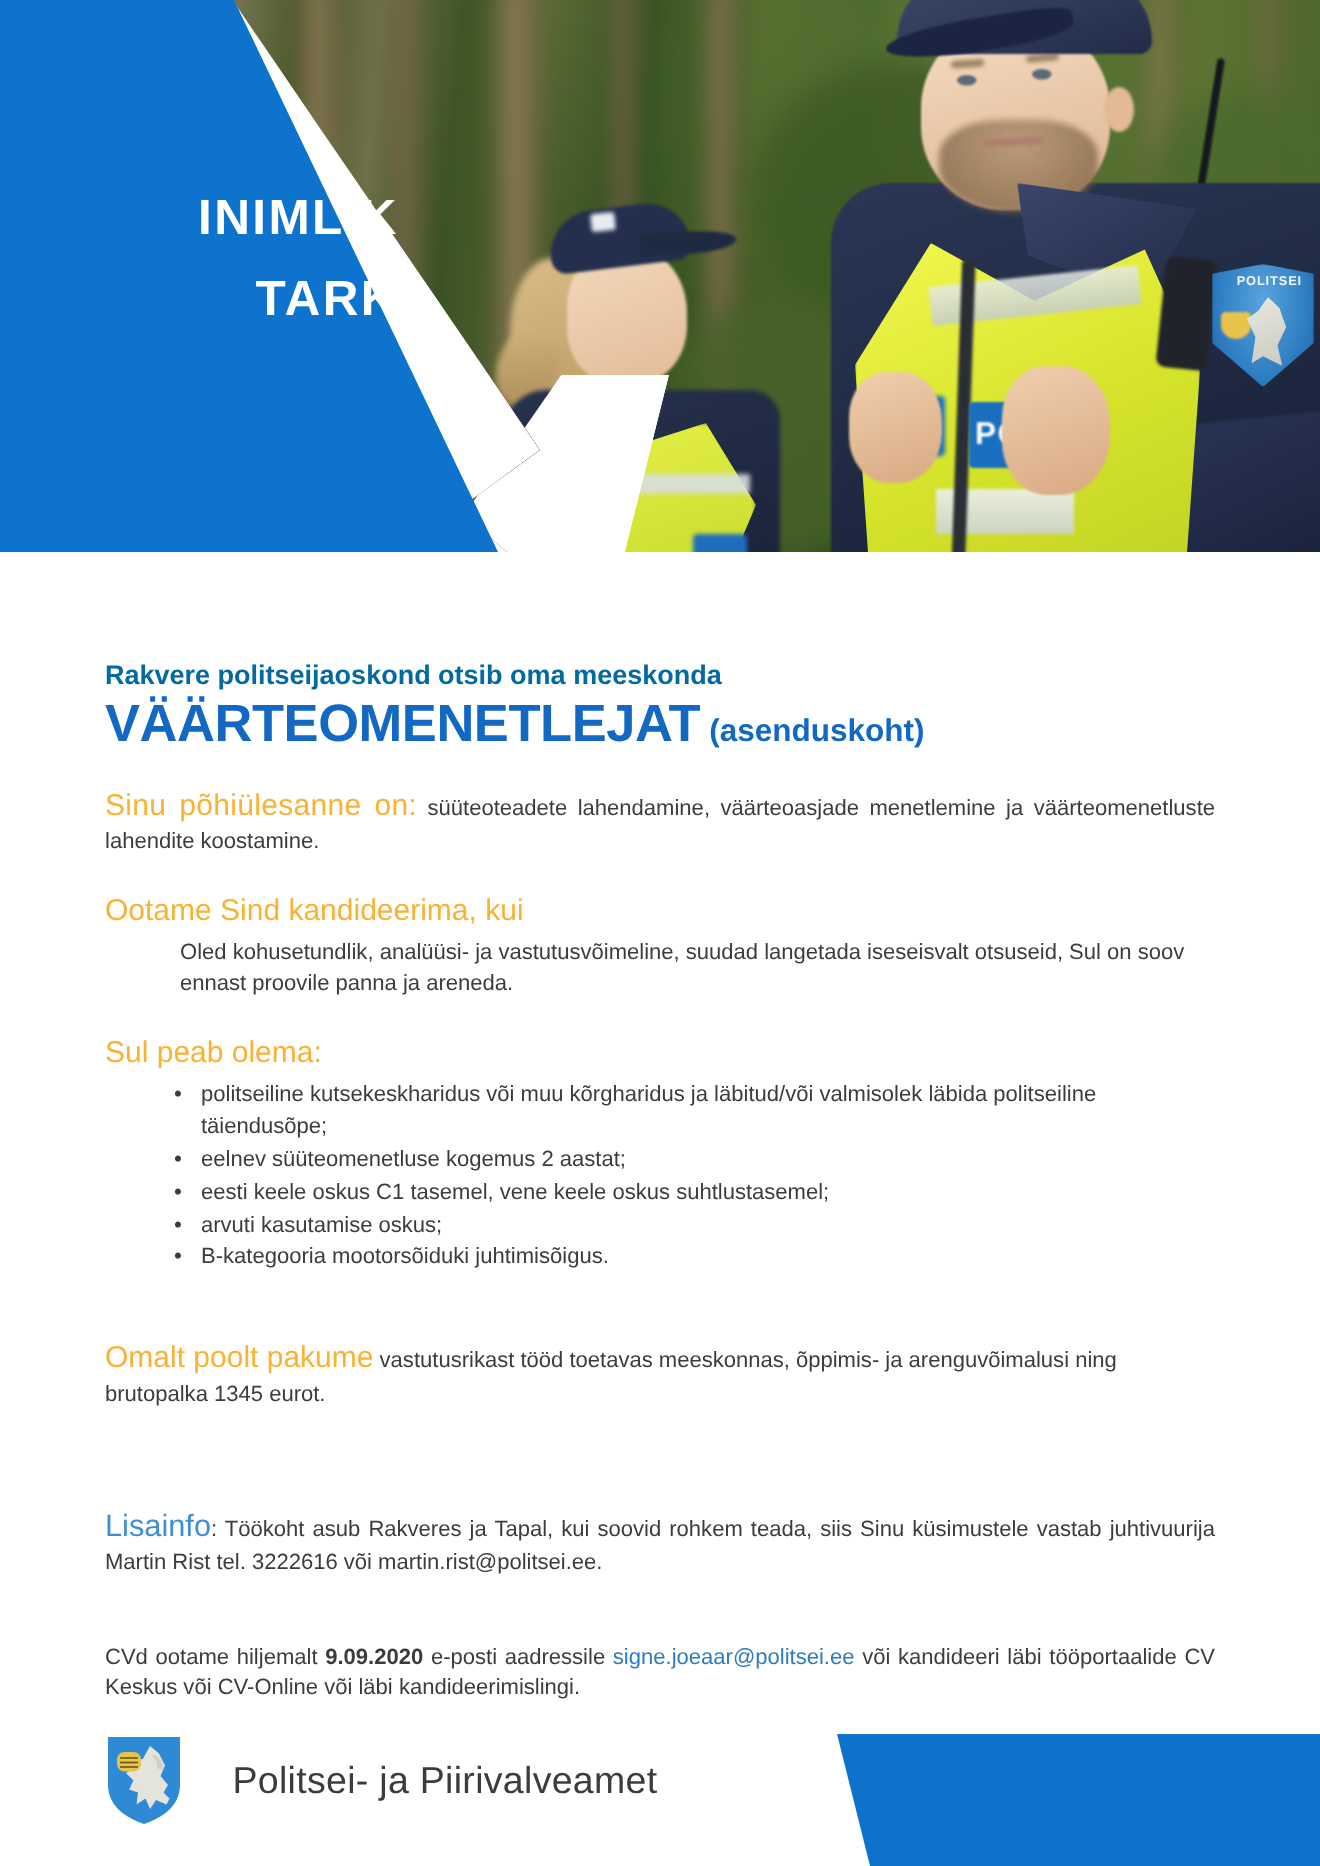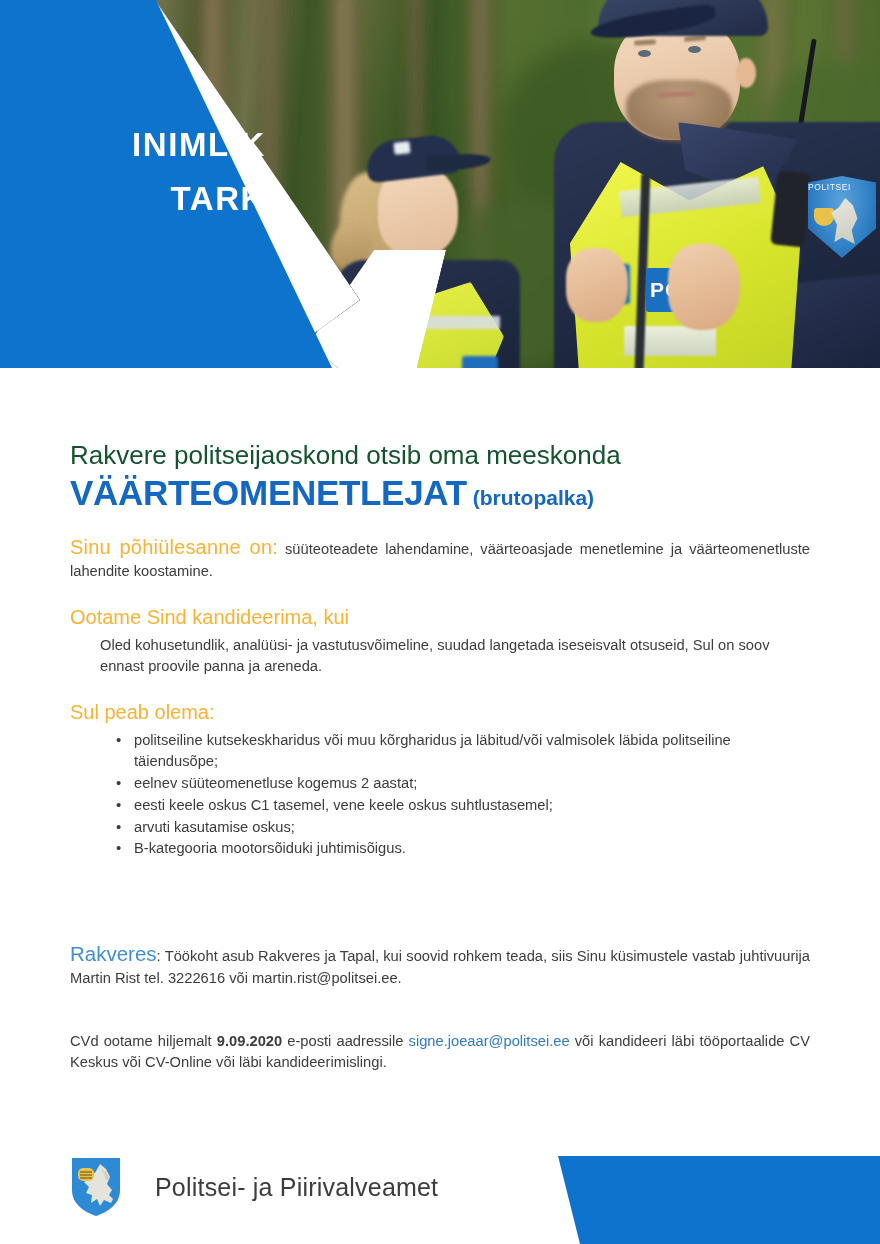--- a/index.html
+++ b/index.html
@@ -220,21 +220,21 @@
     background: #20242a; border-radius: 6px; filter: blur(1px); transform: rotate(6deg);
   }
   .om-patch {
     position: absolute; left: 248px; top: 180px; width: 68px; height: 82px;
     background: radial-gradient(ellipse at 50% 30%, #5aa3dd, #2f7fc4 60%, #1f5f9e);
     clip-path: polygon(50% 0, 100% 8%, 100% 64%, 50% 100%, 0 64%, 0 8%);
     filter: blur(0.6px);
   }
   .om-patch-txt {
     position: absolute; left: 248px; top: 186px; width: 60px;
-    text-align: left; color: #f2f7fc; font-size: 8.5px; font-weight: normal;
+    text-align: right; color: #f2f7fc; font-size: 8.5px; font-weight: bold;
     letter-spacing: .6px; filter: blur(0.4px);
   }
   .om-patch-lion {
     position: absolute; left: 268px; top: 202px; width: 32px; height: 46px;
     background: linear-gradient(160deg,#e9e9e2,#c9c9bd);
     clip-path: polygon(54% 0, 78% 16%, 92% 44%, 74% 70%, 84% 100%, 44% 86%, 20% 96%, 28% 58%, 10% 32%, 34% 20%);
     filter: blur(0.6px);
   }
   .om-patch-shield {
     position: absolute; left: 254px; top: 212px; width: 20px; height: 18px;
@@ -270,24 +270,24 @@
   }
   .slogan div { white-space: nowrap; }
 
   
   .content {
     position: absolute;
     left: 70px; top: 440px;
     width: 740px;
   }
   .kicker {
-    color: #14532d;
-    font-size: 26px;
+    color: #0369a1;
+    font-size: 18px;
     margin: 0 0 2px 0;
-    font-weight: normal;
+    font-weight: bold;
   }
   .title-line { margin: 0 0 20px 0; white-space: nowrap; }
   .title {
     color: #1268c3;
     font-size: 35px;
     font-weight: bold;
     letter-spacing: -0.3px;
   }
   .title-sub {
     color: #1268c3;
@@ -311,21 +311,21 @@
   }
   .block { margin-bottom: 24px; }
 
   .head-orange {
     color: #f9b233;
     font-size: 20px;
     margin: 0 0 6px 0;
     font-weight: normal;
   }
   .indent { margin-left: 30px; }
-  .indent .para { text-align: left; }
+  .indent .para { text-align: left; margin-left: 20px; }
 
   ul.reqs {
     margin: 2px 0 16px 0;
     padding-left: 55px;
     list-style: none;
   }
   ul.reqs li {
     font-size: 14.7px;
     line-height: 1.42;
     margin-bottom: 1px;
@@ -457,21 +457,21 @@
     <div>INIMLIK</div>
     <div>TARK</div>
   </div>
 </div>
 
 <div class="content">
 
   <p class="kicker">Rakvere politseijaoskond otsib oma meeskonda</p>
 
   <div class="title-line">
-    <span class="title">VÄÄRTEOMENETLEJAT</span><span class="title-sub">(brutopalka)</span>
+    <span class="title">VÄÄRTEOMENETLEJAT</span><span class="title-sub">(asenduskoht)</span>
   </div>
 
   <div class="block">
     <p class="para"><span class="lead-label">Sinu põhiülesanne on:</span><span> süüteoteadete lahendamine, väärteoasjade menetlemine ja väärteomenetluste lahendite koostamine.</span></p>
   </div>
 
   <div class="block">
     <p class="head-orange">Ootame Sind kandideerima, kui</p>
     <div class="indent">
       <p class="para">Oled kohusetundlik, analüüsi- ja vastutusvõimeline, suudad langetada iseseisvalt otsuseid, Sul on soov ennast proovile panna ja areneda.</p>
@@ -484,25 +484,28 @@
       <li>politseiline kutsekeskharidus või muu kõrgharidus ja läbitud/või valmisolek läbida politseiline täiendusõpe;</li>
       <li>eelnev süüteomenetluse kogemus 2 aastat;</li>
       <li>eesti keele oskus C1 tasemel, vene keele oskus suhtlustasemel;</li>
       <li>arvuti kasutamise oskus;</li>
       <li>B-kategooria mootorsõiduki juhtimisõigus.</li>
     </ul>
   </div>
 
   <div class="spacer-md"></div>
 
+  <div class="block offer">
+    <p class="para"><span class="offer-label">Omalt poolt pakume</span><span> vastutusrikast tööd toetavas meeskonnas, õppimis- ja arenguvõimalusi ning brutopalka 1345 eurot.</span></p>
+  </div>
 
   <div class="spacer-lg"></div>
 
   <div class="block">
-    <p class="para"><span class="lisainfo-label">Rakveres</span><span>:</span><span> Töökoht asub Rakveres ja Tapal, kui soovid rohkem teada, siis Sinu küsimustele vastab juhtivuurija Martin Rist tel. 3222616 või </span><span>martin.rist@politsei.ee</span><span>.</span></p>
+    <p class="para"><span class="lisainfo-label">Lisainfo</span><span>:</span><span> Töökoht asub Rakveres ja Tapal, kui soovid rohkem teada, siis Sinu küsimustele vastab juhtivuurija Martin Rist tel. 3222616 või </span><span>martin.rist@politsei.ee</span><span>.</span></p>
   </div>
 
   <div class="spacer-md"></div>
 
   <div class="block">
     <p class="para"><span>CVd   ootame hiljemalt </span><span class="bold">9.09.2020</span><span> e-posti aadressile </span><a class="mail" href="#">signe.joeaar@politsei.ee</a><span> või kandideeri läbi tööportaalide CV Keskus või CV-Online või läbi kandideerimislingi.</span></p>
   </div>
 
 </div>
 

